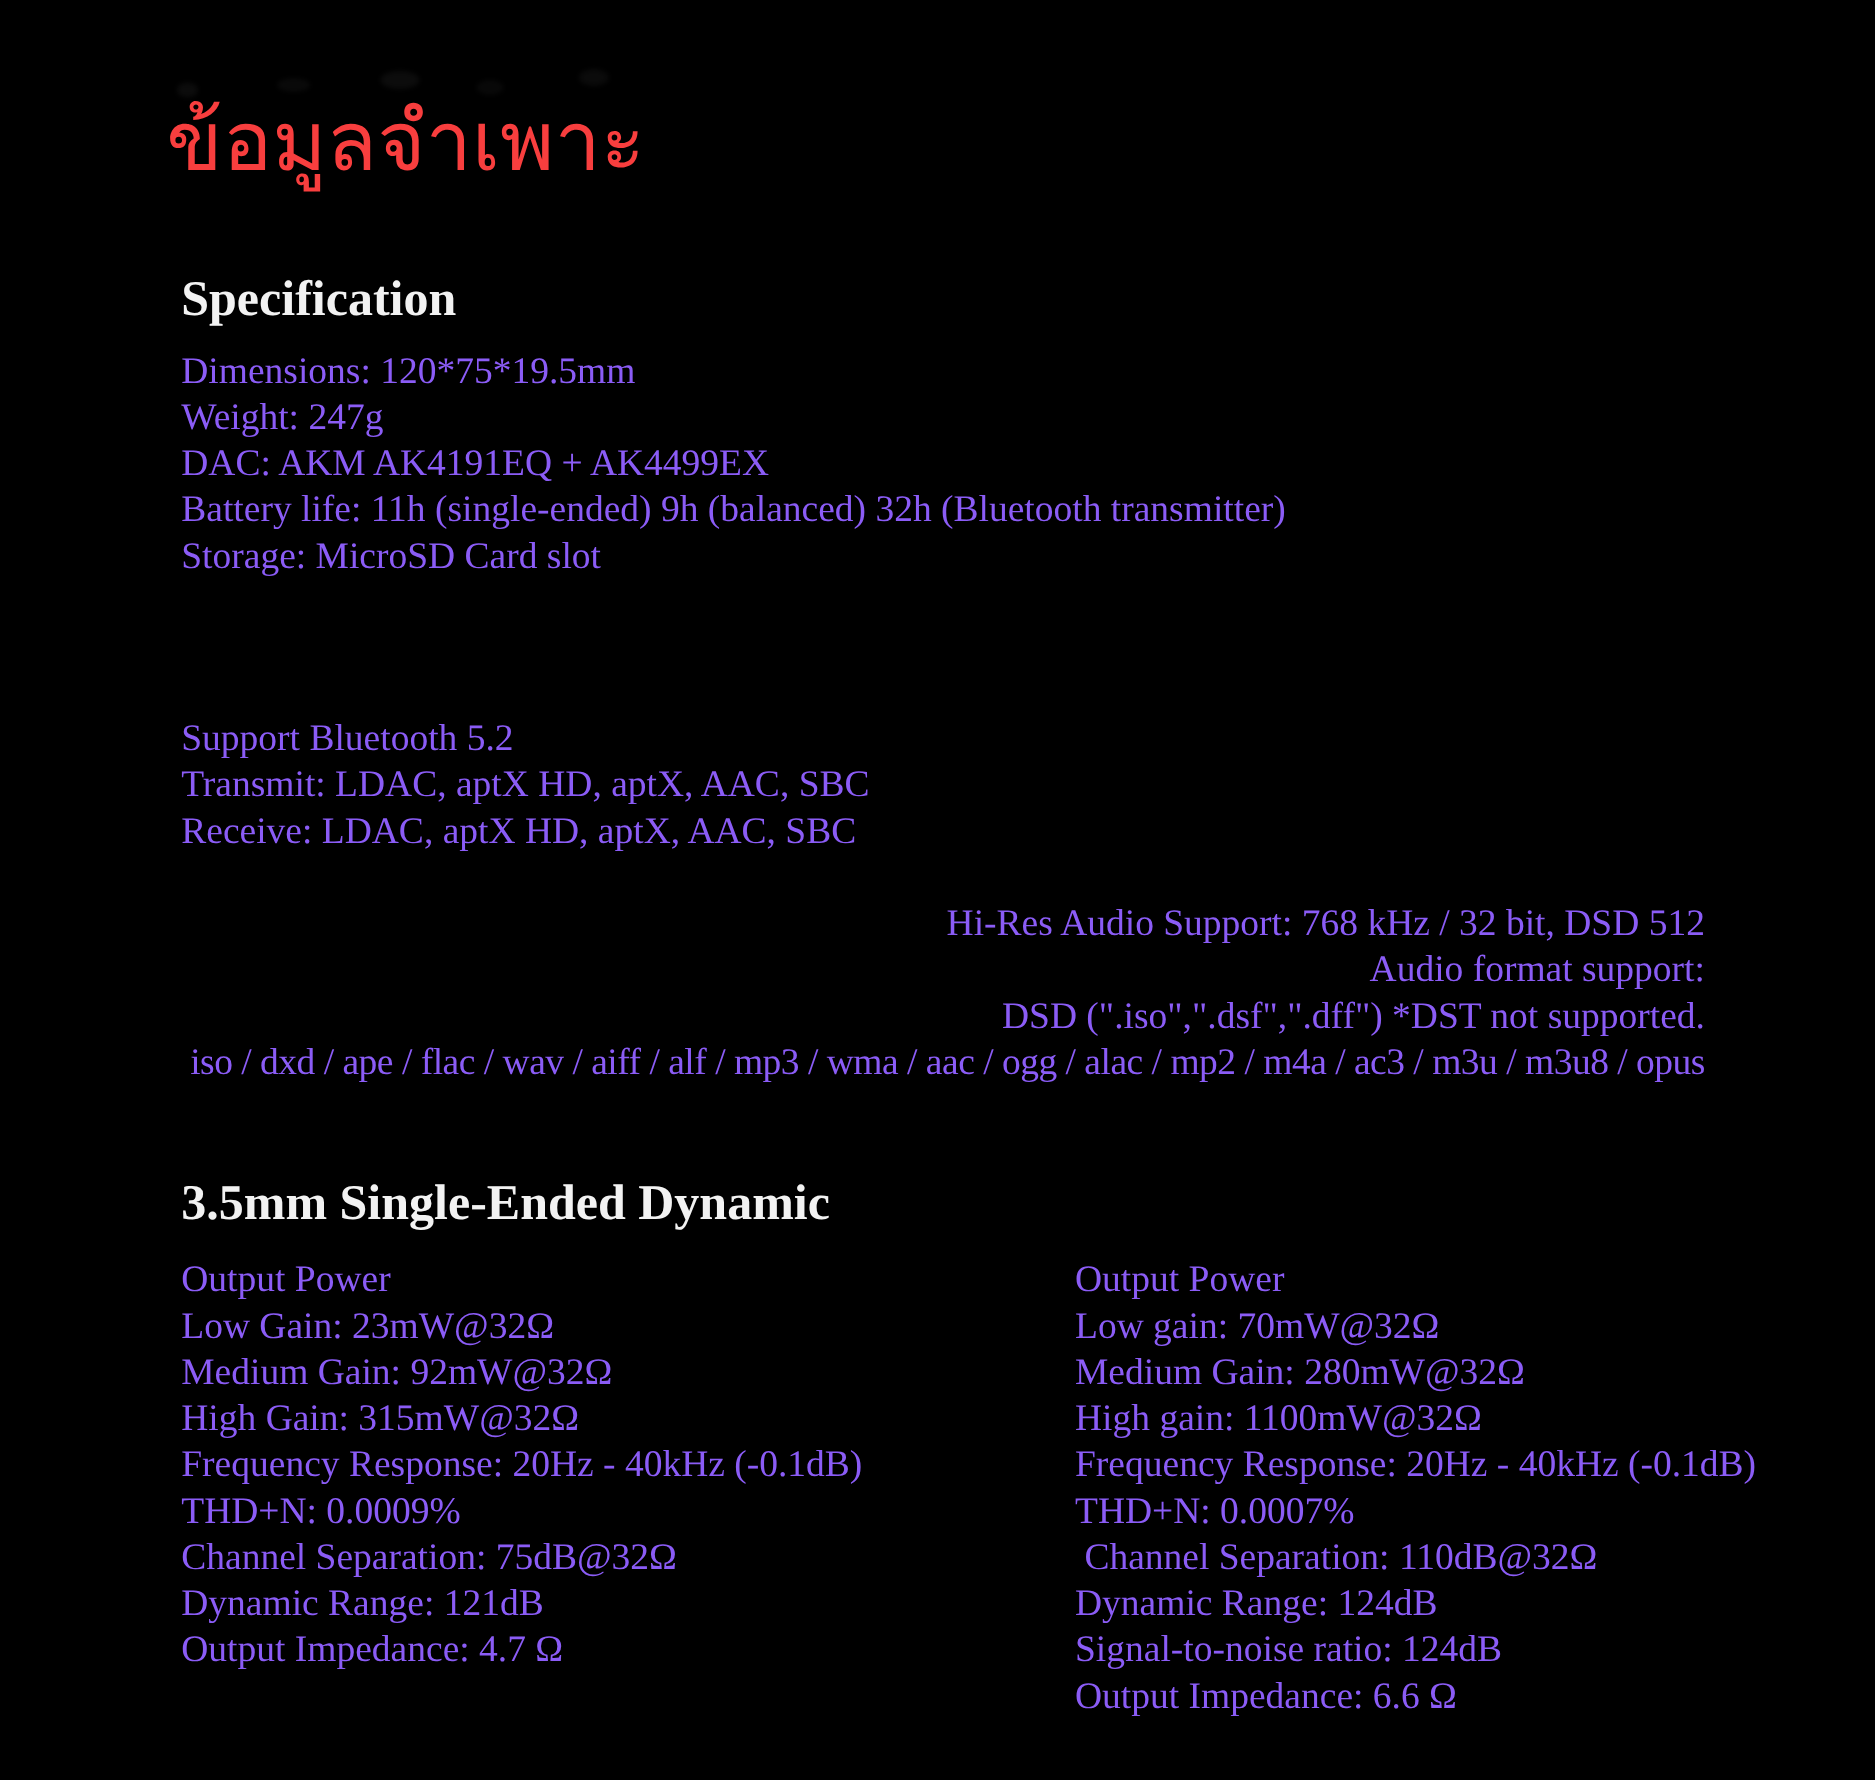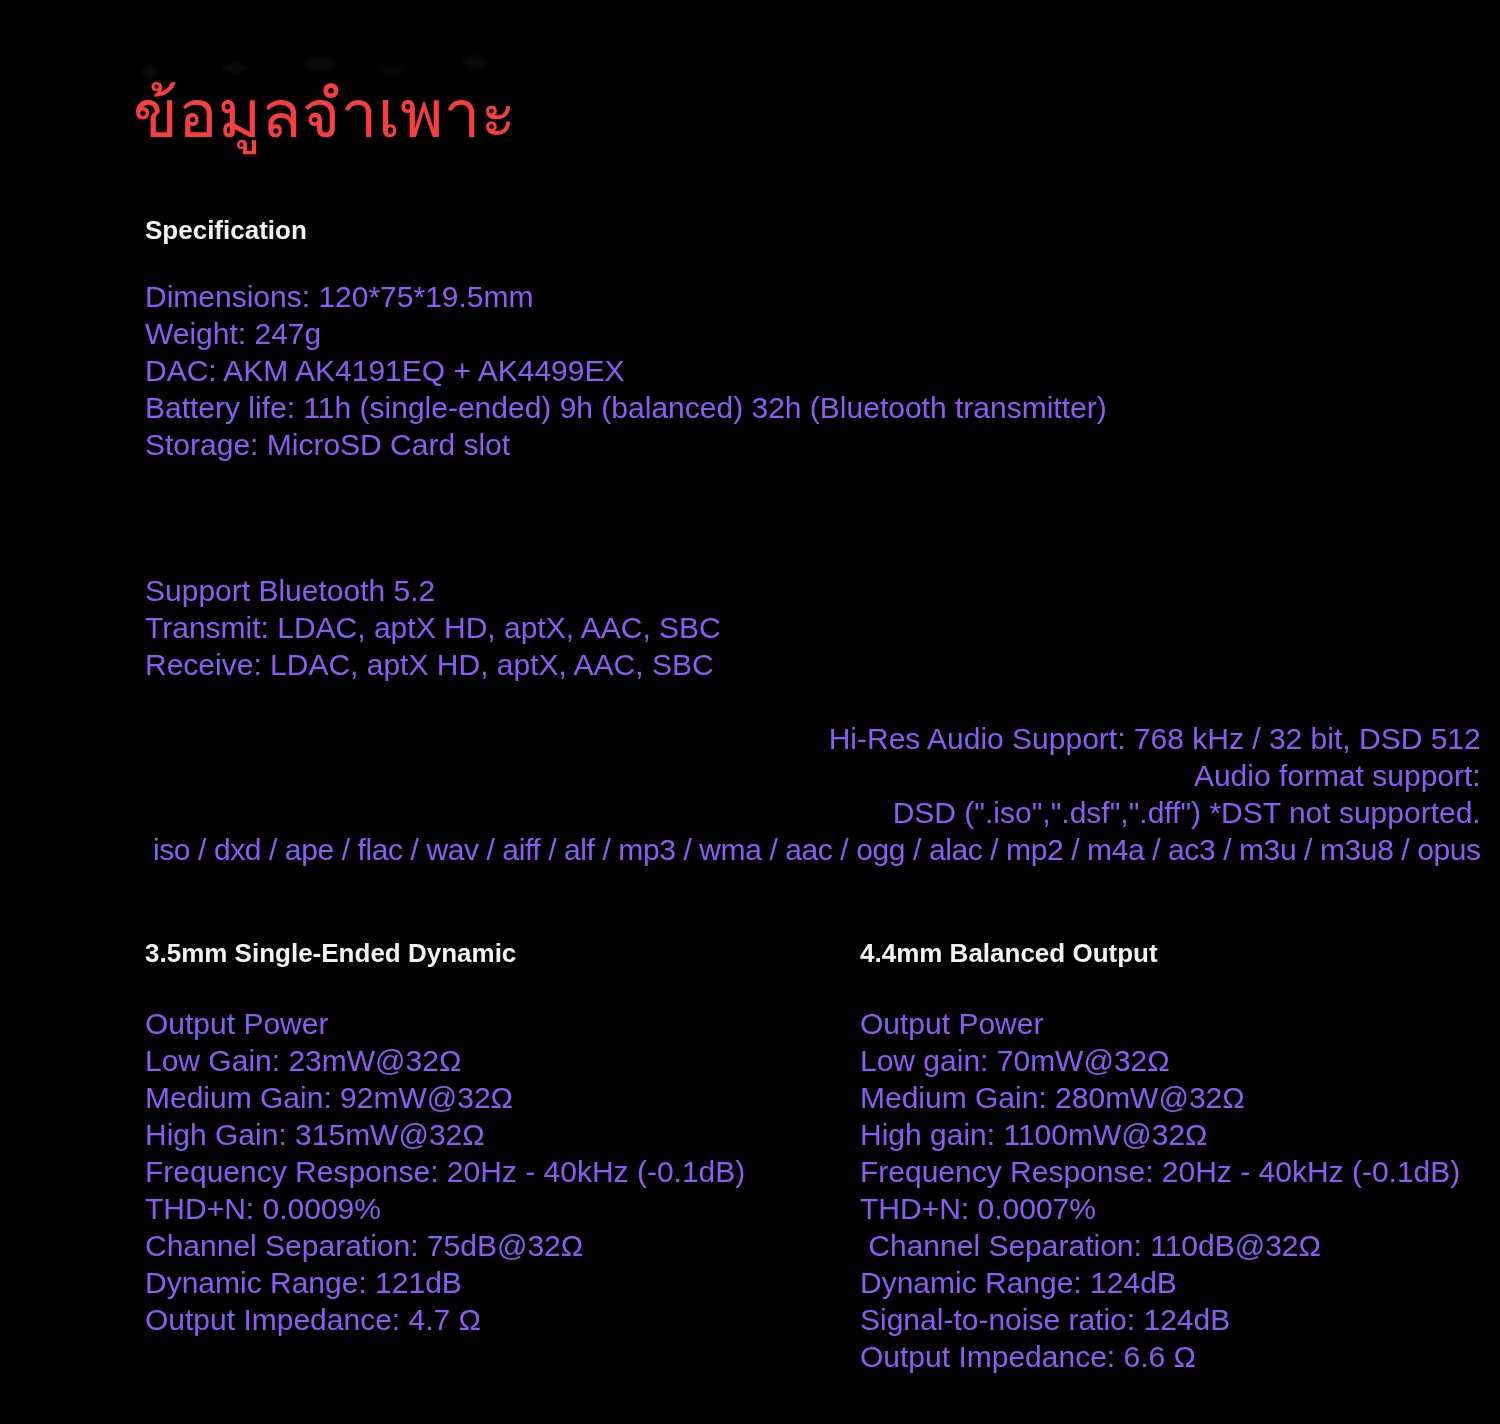--- a/index.html
+++ b/index.html
@@ -6,21 +6,21 @@
     margin: 0;
     padding: 0;
     background: #000000;
   }
   .page {
     position: relative;
     width: 1500px;
     height: 1424px;
     background: #000000;
     overflow: hidden;
-    font-family: Liberation Sans, sans-serif;
+    font-family: Liberation Serif, serif;
   }
   
   .ghost {
     position: absolute;
     left: 130px;
     top: 42px;
     width: 420px;
     height: 46px;
     opacity: 0.55;
     filter: blur(2px);
@@ -36,21 +36,21 @@
     left: 133px;
     top: 62px;
     font-size: 66px;
     line-height: 1.6;
     font-weight: 400;
     color: #f83e3e;
     white-space: pre;
   }
   .h-bold {
     position: absolute;
-    font-size: 26px;
+    font-size: 40px;
     font-weight: 700;
     color: #f2f2f2;
     white-space: pre;
   }
   .spec-title   { left: 145px; top: 215px; }
   .col-title-left  { left: 145px; top: 938px; }
   .col-title-right { left: 860px; top: 938px; }
 
   .text-block {
     position: absolute;
@@ -96,21 +96,20 @@
   </div>
 
   <div class="text-block grp-audio">
     <div class="line">Hi-Res Audio Support: 768 kHz / 32 bit, DSD 512</div>
     <div class="line">Audio format support:</div>
     <div class="line">DSD (".iso",".dsf",".dff") *DST not supported.</div>
     <div class="line"> iso / dxd / ape / flac / wav / aiff / alf / mp3 / wma / aac / ogg / alac / mp2 / m4a / ac3 / m3u / m3u8 / opus</div>
   </div>
 
   <h2 class="h-bold col-title-left" style="margin:0;">3.5mm Single-Ended Dynamic</h2>
-  <h2 class="h-bold col-title-right" style="margin:0;">4.4mm Balanced Output</h2>
 
   <div class="text-block col-left-lines">
     <div class="line">Output Power</div>
     <div class="line">Low Gain: 23mW@32Ω</div>
     <div class="line">Medium Gain: 92mW@32Ω</div>
     <div class="line">High Gain: 315mW@32Ω</div>
     <div class="line">Frequency Response: 20Hz - 40kHz (-0.1dB)</div>
     <div class="line">THD+N: 0.0009%</div>
     <div class="line">Channel Separation: 75dB@32Ω</div>
     <div class="line">Dynamic Range: 121dB</div>

